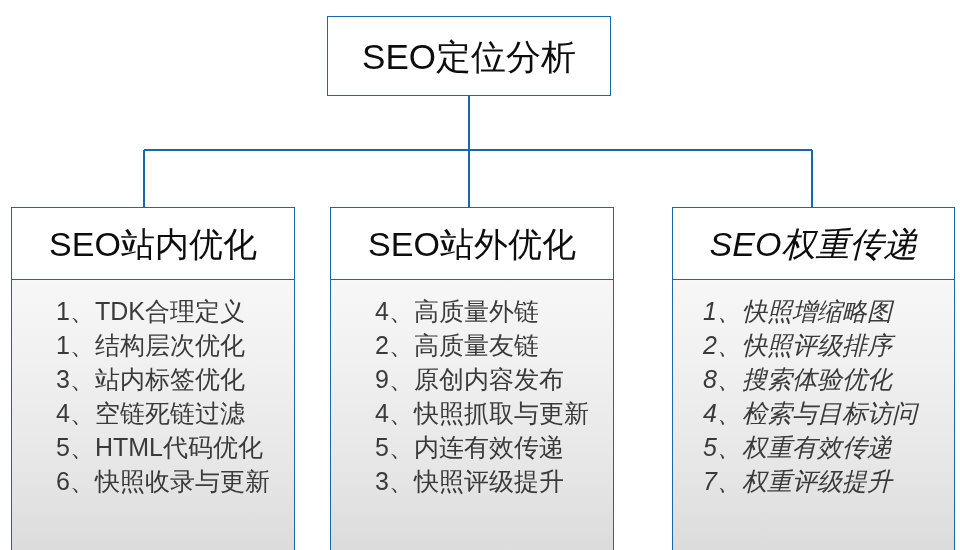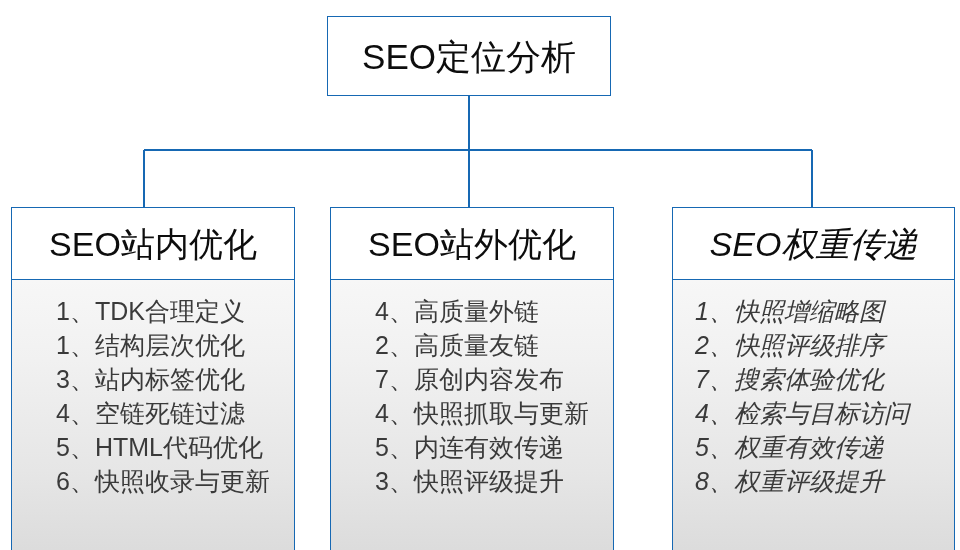--- a/index.html
+++ b/index.html
@@ -95,21 +95,21 @@
     padding: 14px 0 10px 0;
     display: flex;
     flex-direction: column;
     align-items: flex-start;
   }
   .col-list {
     list-style: none;
     margin: 0;
     padding: 0 0 0 44px;
   }
-  .col-3 .col-list { padding-left: 22px; }
+  .col-3 .col-list { padding-left: 30px; }
   .col-list li {
     font-size: 25px;
     line-height: 34px;
     color: #3a3a3a;
     white-space: nowrap;
   }
 </style>
 </head>
 <body>
 
@@ -151,37 +151,37 @@
   </div>
 
   <div class="column col-2">
     <div class="col-header">
       <span class="col-header-text">SEO站外优化</span>
     </div>
     <div class="col-body">
       <ul class="col-list">
         <li>4、高质量外链</li>
         <li>2、高质量友链</li>
-        <li>7、原创内容发布</li>
+        <li>9、原创内容发布</li>
         <li>4、快照抓取与更新</li>
         <li>5、内连有效传递</li>
         <li>3、快照评级提升</li>
       </ul>
     </div>
   </div>
 
   <div class="column col-3">
     <div class="col-header">
       <span class="col-header-text">SEO权重传递</span>
     </div>
     <div class="col-body">
       <ul class="col-list">
         <li>1、快照增缩略图</li>
         <li>2、快照评级排序</li>
-        <li>7、搜索体验优化</li>
+        <li>8、搜索体验优化</li>
         <li>4、检索与目标访问</li>
         <li>5、权重有效传递</li>
-        <li>8、权重评级提升</li>
+        <li>7、权重评级提升</li>
       </ul>
     </div>
   </div>
 
 </div>
 
 </body></html>

